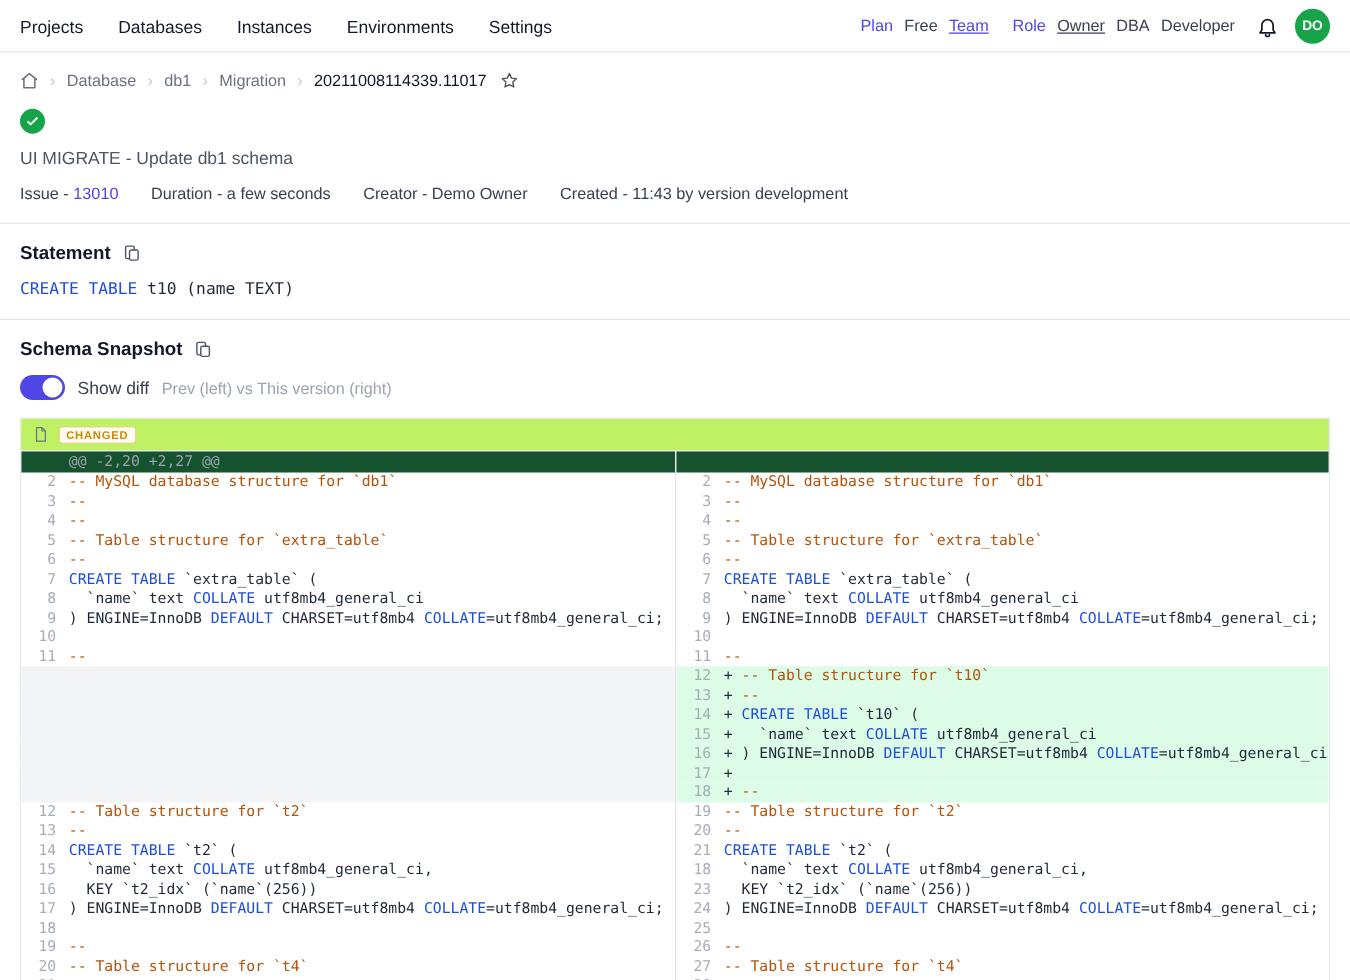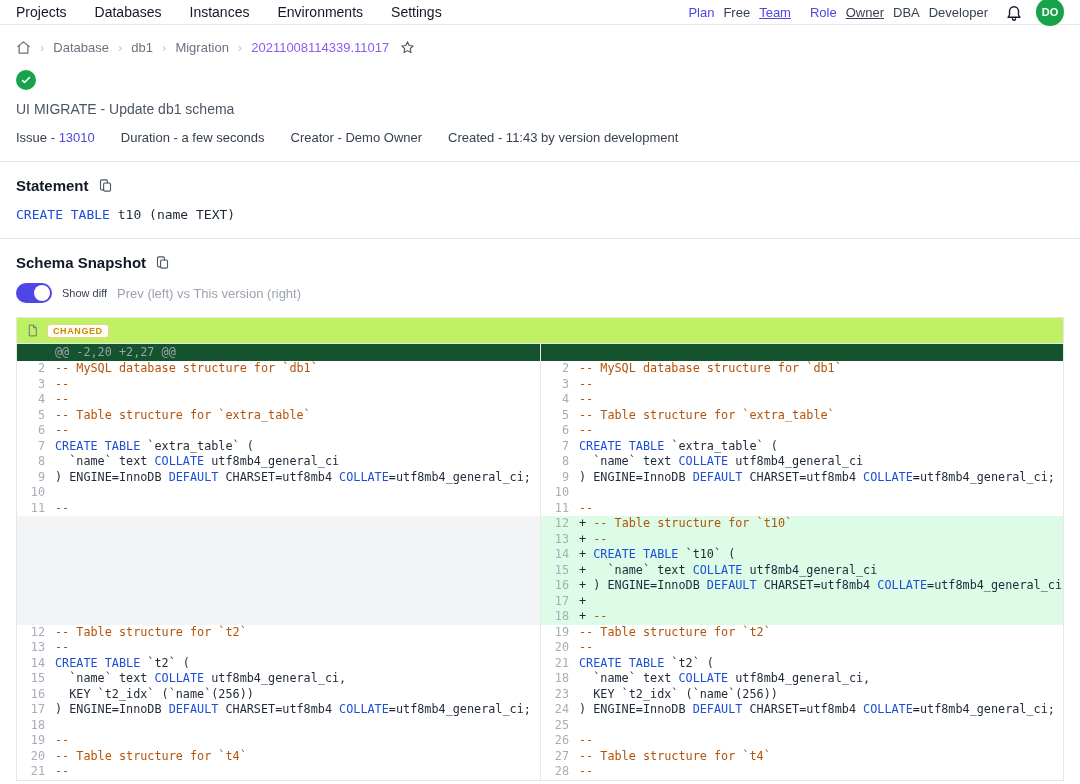--- a/index.html
+++ b/index.html
@@ -8,37 +8,37 @@
   }
   *{box-sizing:border-box;}
   html,body{margin:0;padding:0;}
   body{
     width:1080px;height:784px;overflow:hidden;background:#fff;
     font-family:"Liberation Sans",sans-serif;color:var(--text);
   }
   svg{display:block;}
 
   
-  .topnav{display:flex;align-items:center;justify-content:space-between;height:25px;padding:12px 16px;border-bottom:1px solid var(--border);}
+  .topnav{display:flex;align-items:center;justify-content:space-between;height:42px;padding:12px 16px;border-bottom:1px solid var(--border);}
   .nav-left{display:flex;align-items:center;gap:28px;}
   .nav-item{font-size:14px;font-weight:500;color:#111827;cursor:pointer;}
   .nav-right{display:flex;align-items:center;gap:9px;font-size:13px;}
   .acct{color:#374151;cursor:default;}
   .acct.accent{color:var(--accent);}
   .acct.u{text-decoration:underline;cursor:pointer;}
   .acct.ml{margin-left:10px;}
   .bell{margin-left:8px;color:#111827;cursor:pointer;}
   .avatar{width:28px;height:28px;border-radius:50%;background:var(--green);color:#fff;font-size:11px;font-weight:700;display:flex;align-items:center;justify-content:center;cursor:pointer;margin-left:4px;}
 
   
   .breadcrumb{display:flex;align-items:center;gap:9px;padding:15px 16px 0;font-size:13px;color:var(--muted);}
   .bc-home{color:#6b7280;cursor:pointer;}
   .bc-sep{color:#c3c8d0;font-size:13px;}
   .bc-item{cursor:pointer;color:#6b7280;}
-  .bc-item.last{color:#8b5cf6;}
+  .bc-item.last{color:#0f172a;}
   .star-btn{color:#4b5563;cursor:pointer;margin-left:2px;}
 
   
   .title-row{display:flex;align-items:center;gap:9px;padding:15px 16px 0;}
   .check-circle{width:20px;height:20px;border-radius:50%;background:var(--green);display:flex;align-items:center;justify-content:center;flex:0 0 20px;}
   .page-title{font-size:17px;font-weight:700;color:#111827;}
   .subtitle{padding:11px 16px 0;font-size:14px;color:#4b5563;}
   .meta-row{display:flex;align-items:center;gap:26px;padding:13px 16px 0;font-size:13px;color:#374151;}
   .link{color:var(--accent);cursor:pointer;text-decoration:none;}
 
@@ -46,21 +46,21 @@
 
   
   .section-head{display:flex;align-items:center;gap:9px;padding:15px 16px 0;font-size:15px;font-weight:700;color:#111827;}
   .copy-btn{color:#4b5563;cursor:pointer;display:flex;}
   .stmt-code{padding:13px 16px 0;font-family:"DejaVu Sans Mono",monospace;font-size:13px;color:#1f2937;white-space:pre;}
   .stmt-code .k{color:var(--kw);}
 
   .toggle-row{display:flex;align-items:center;gap:10px;padding:12px 16px 0;}
   .toggle{width:36px;height:20px;border-radius:10px;background:var(--accent);position:relative;cursor:pointer;flex:0 0 36px;}
   .toggle .knob{position:absolute;top:2px;right:2px;width:16px;height:16px;border-radius:50%;background:#fff;}
-  .toggle-label{font-size:11px;font-weight:500;color:#374151;}
+  .toggle-label{font-size:14px;font-weight:500;color:#374151;}
   .toggle-hint{font-size:13px;color:var(--faint);}
 
   
   .diff-wrap{margin:14px 16px 0;border:1px solid var(--border);}
   .diff-header{display:flex;align-items:center;gap:8px;height:26px;padding:0 9px;background:#bef264;border-bottom:1px solid var(--border);}
   .file-icon{color:#6b7280;}
   .changed-badge{font-size:9px;letter-spacing:.6px;color:#ca8a04;border:1px solid #ecd08d;background:#fffdf4;padding:1px 5px;border-radius:3px;font-weight:600;}
   .diff-body{display:flex;align-items:stretch;background:#fff;}
   .pane{width:50%;overflow:hidden;}
   .pane.right{border-left:1px solid var(--border);}

